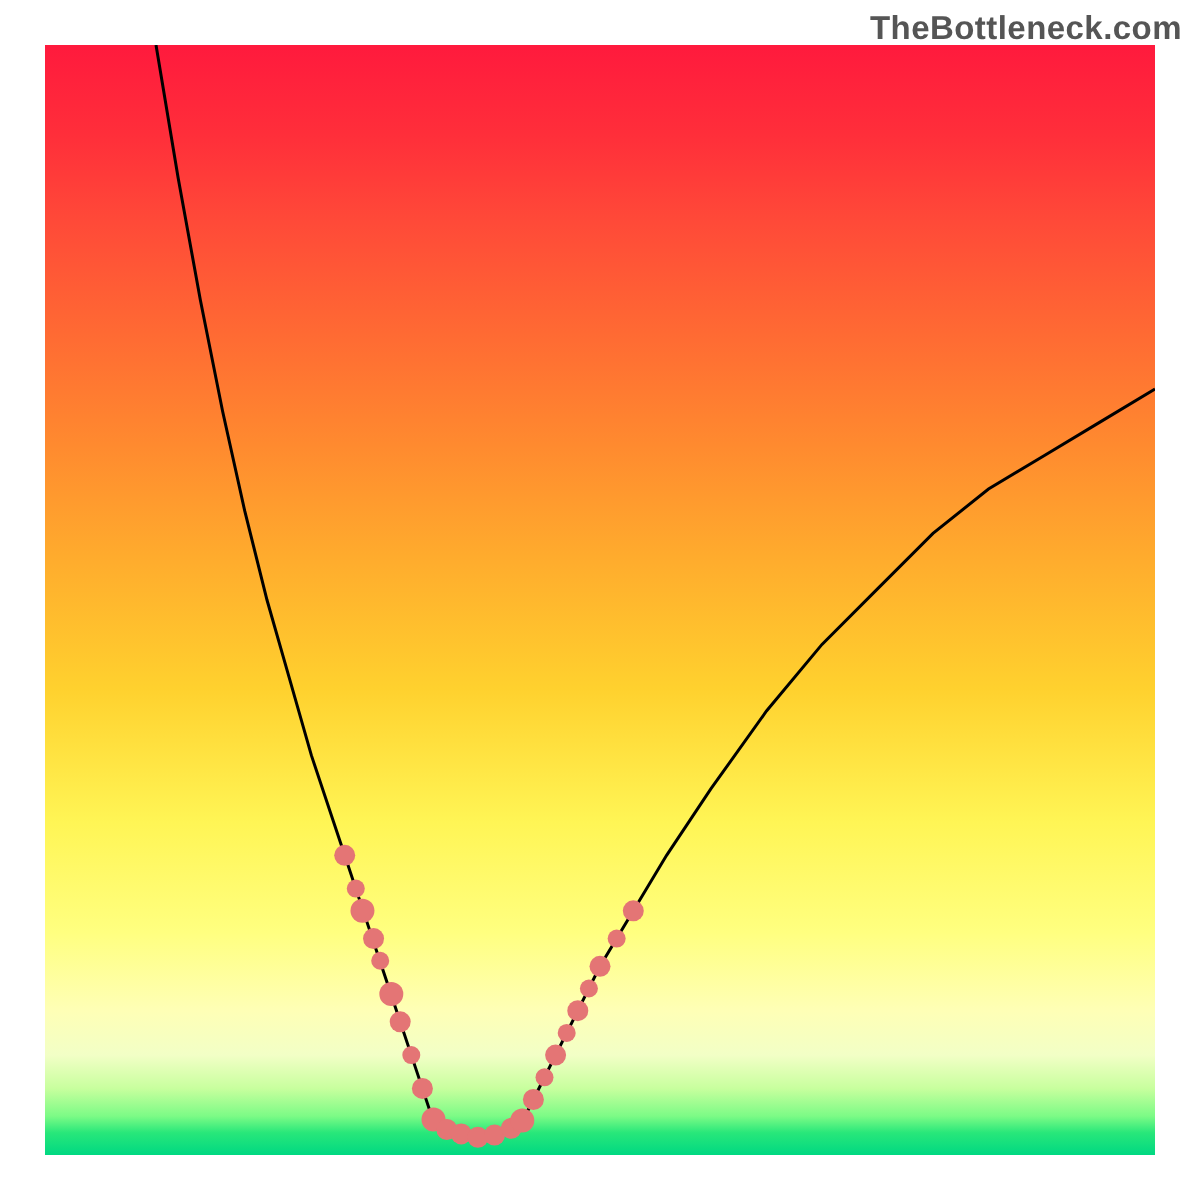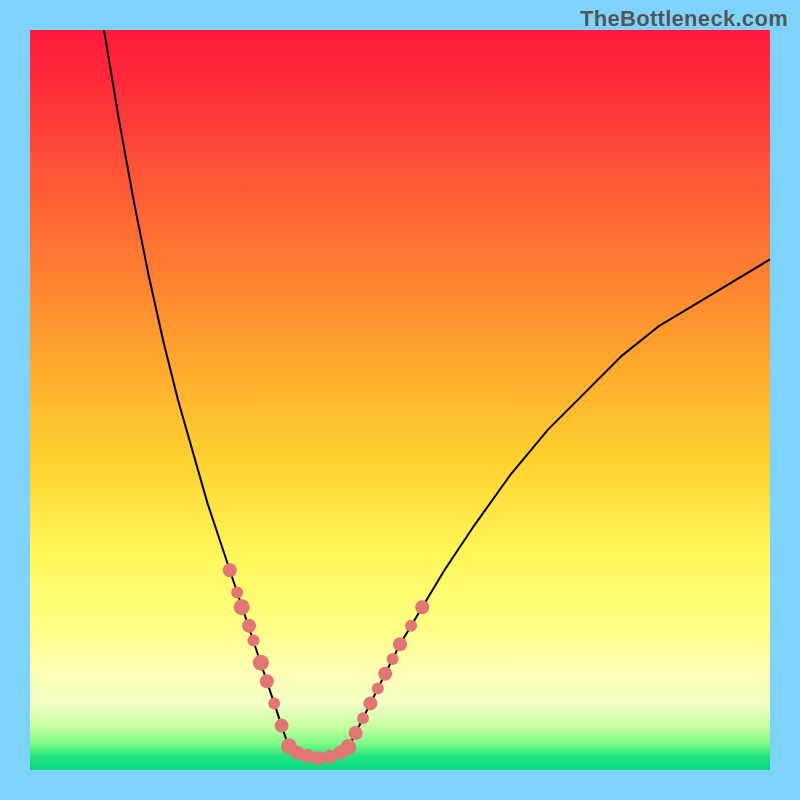--- a/index.html
+++ b/index.html
@@ -8,21 +8,21 @@
     width: 800px;
     height: 800px;
     background: #000;
     overflow: hidden;
     font-family: Arial, Helvetica, sans-serif;
   }
   .stage {
     position: relative;
     width: 800px;
     height: 800px;
-    background: #7dd3fc;
+    background: #ffffff;
   }
   .watermark {
     position: absolute;
     top: 6px;
     right: 12px;
     color: #555;
     font-size: 22px;
     font-weight: 600;
     letter-spacing: 0.3px;
     z-index: 5;

